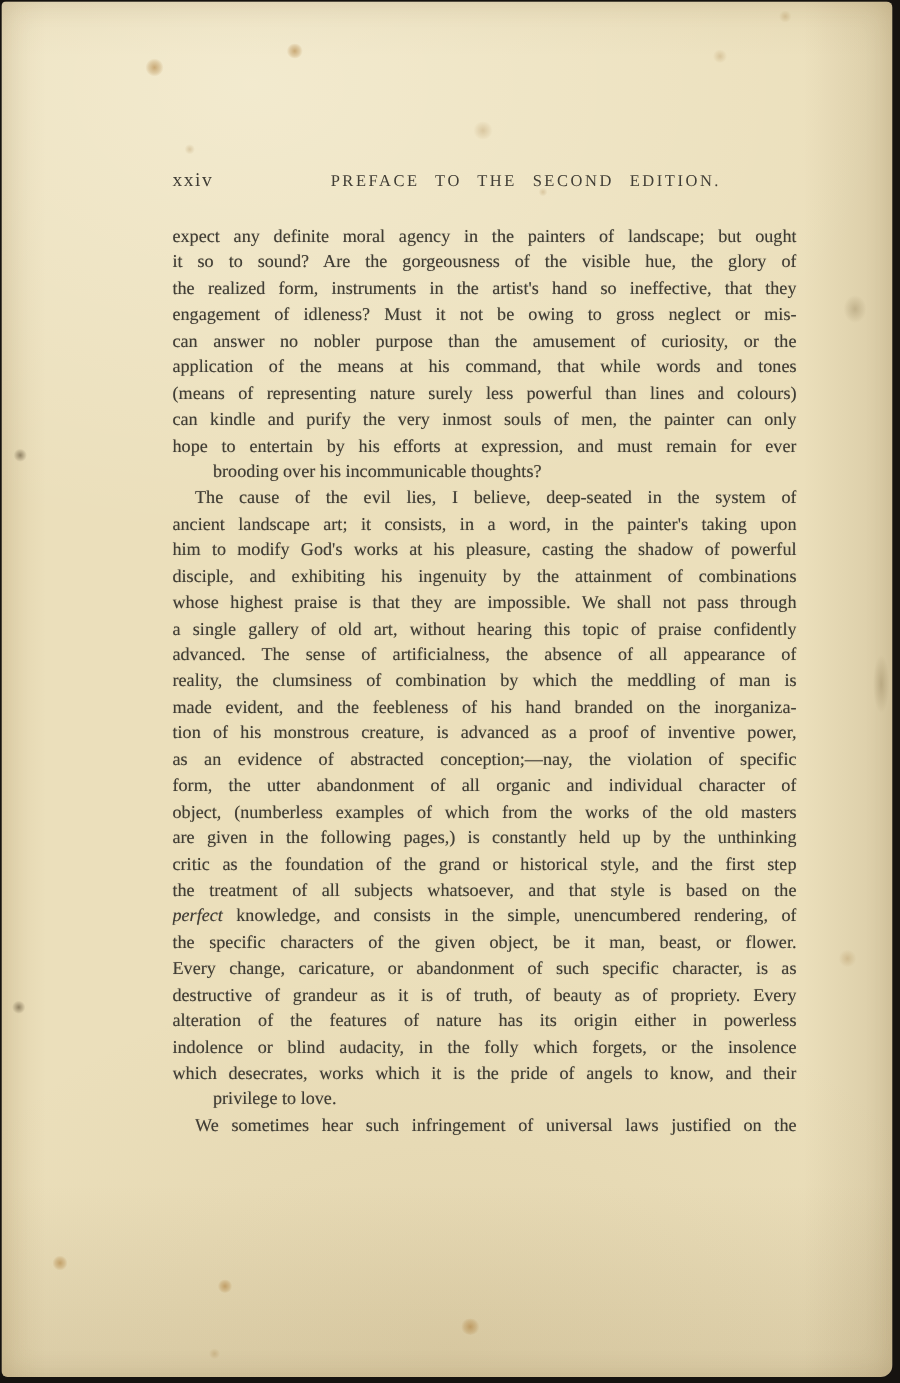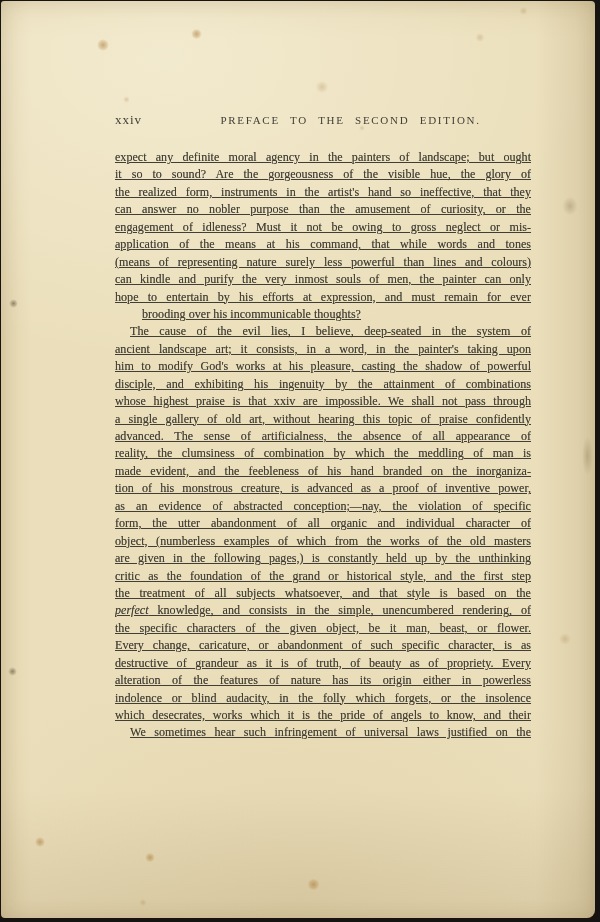--- a/index.html
+++ b/index.html
@@ -75,21 +75,20 @@
   .text-block {
     position: absolute;
     left: 114px;
     top: 148px;
     width: 416px;
     font-family: "Liberation Serif", "DejaVu Serif", serif;
     font-size: 12.1px;
     line-height: 17.45px;
     color: var(--ink, #413e36);
     text-shadow: 0 0 0.5px rgba(65,60,48,0.55);
-    text-decoration: underline;
   }
   .line {
     height: 17.45px;
     overflow: hidden;
     text-align: justify;
     text-align-last: justify;
     white-space: normal;
   }
   .line.flush-last { text-align-last: left; padding-left: 27px; }
   .line.indent { text-indent: 15px; }
@@ -119,47 +118,48 @@
 
     <div class="header">
       <span class="pagenum">xxiv</span>
       <span class="running-title">PREFACE TO THE SECOND EDITION.</span>
     </div>
 
     <div class="text-block">
         <div class="line"><span>expect any definite moral agency in the painters of landscape; but ought</span></div>
         <div class="line"><span>it so to sound?  Are the gorgeousness of the visible hue, the glory of</span></div>
         <div class="line"><span>the realized form, instruments in the artist's hand so ineffective, that they</span></div>
+        <div class="line"><span>engagement of idleness?  Must it not be owing to gross neglect or mis-</span></div>
         <div class="line"><span>can answer no nobler purpose than the amusement of curiosity, or the</span></div>
-        <div class="line"><span>engagement of idleness?  Must it not be owing to gross neglect or mis-</span></div>
         <div class="line"><span>application of the means at his command, that while words and tones</span></div>
         <div class="line"><span>(means of representing nature surely less powerful than lines and colours)</span></div>
         <div class="line"><span>can kindle and purify the very inmost souls of men, the painter can only</span></div>
         <div class="line"><span>hope to entertain by his efforts at expression, and must remain for ever</span></div>
         <div class="line flush-last"><span>brooding over his incommunicable thoughts?</span></div>
         <div class="line indent"><span>The cause of the evil lies, I believe, deep-seated in the system of</span></div>
         <div class="line"><span>ancient landscape art; it consists, in a word, in the painter's taking upon</span></div>
         <div class="line"><span>him to modify God's works at his pleasure, casting the shadow of powerful</span></div>
         <div class="line"><span>disciple, and exhibiting his ingenuity by the attainment of combinations</span></div>
-        <div class="line"><span>whose highest praise is that xxiv are impossible.  We shall not pass through</span></div>
+        <div class="line"><span>whose highest praise is that they are impossible.  We shall not pass through</span></div>
         <div class="line"><span>a single gallery of old art, without hearing this topic of praise confidently</span></div>
         <div class="line"><span>advanced.  The sense of artificialness, the absence of all appearance of</span></div>
         <div class="line"><span>reality, the clumsiness of combination by which the meddling of man is</span></div>
         <div class="line"><span>made evident, and the feebleness of his hand branded on the inorganiza-</span></div>
         <div class="line"><span>tion of his monstrous creature, is advanced as a proof of inventive power,</span></div>
         <div class="line"><span>as an evidence of abstracted conception;—nay, the violation of specific</span></div>
         <div class="line"><span>form, the utter abandonment of all organic and individual character of</span></div>
         <div class="line"><span>object, (numberless examples of which from the works of the old masters</span></div>
         <div class="line"><span>are given in the following pages,) is constantly held up by the unthinking</span></div>
         <div class="line"><span>critic as the foundation of the grand or historical style, and the first step</span></div>
         <div class="line"><span>the treatment of all subjects whatsoever, and that style is based on the</span></div>
         <div class="line"><i>perfect</i><span> knowledge, and consists in the simple, unencumbered rendering, of</span></div>
         <div class="line"><span>the specific characters of the given object, be it man, beast, or flower.</span></div>
         <div class="line"><span>Every change, caricature, or abandonment of such specific character, is as</span></div>
         <div class="line"><span>destructive of grandeur as it is of truth, of beauty as of propriety.  Every</span></div>
         <div class="line"><span>alteration of the features of nature has its origin either in powerless</span></div>
         <div class="line"><span>indolence or blind audacity, in the folly which forgets, or the insolence</span></div>
         <div class="line"><span>which desecrates, works which it is the pride of angels to know, and their</span></div>
+        <div class="line flush-last"><span>privilege to love.</span></div>
         <div class="line indent"><span>We sometimes hear such infringement of universal laws justified on the</span></div>
       </div>
 
   </div>
 </div>
 
 </body></html>

